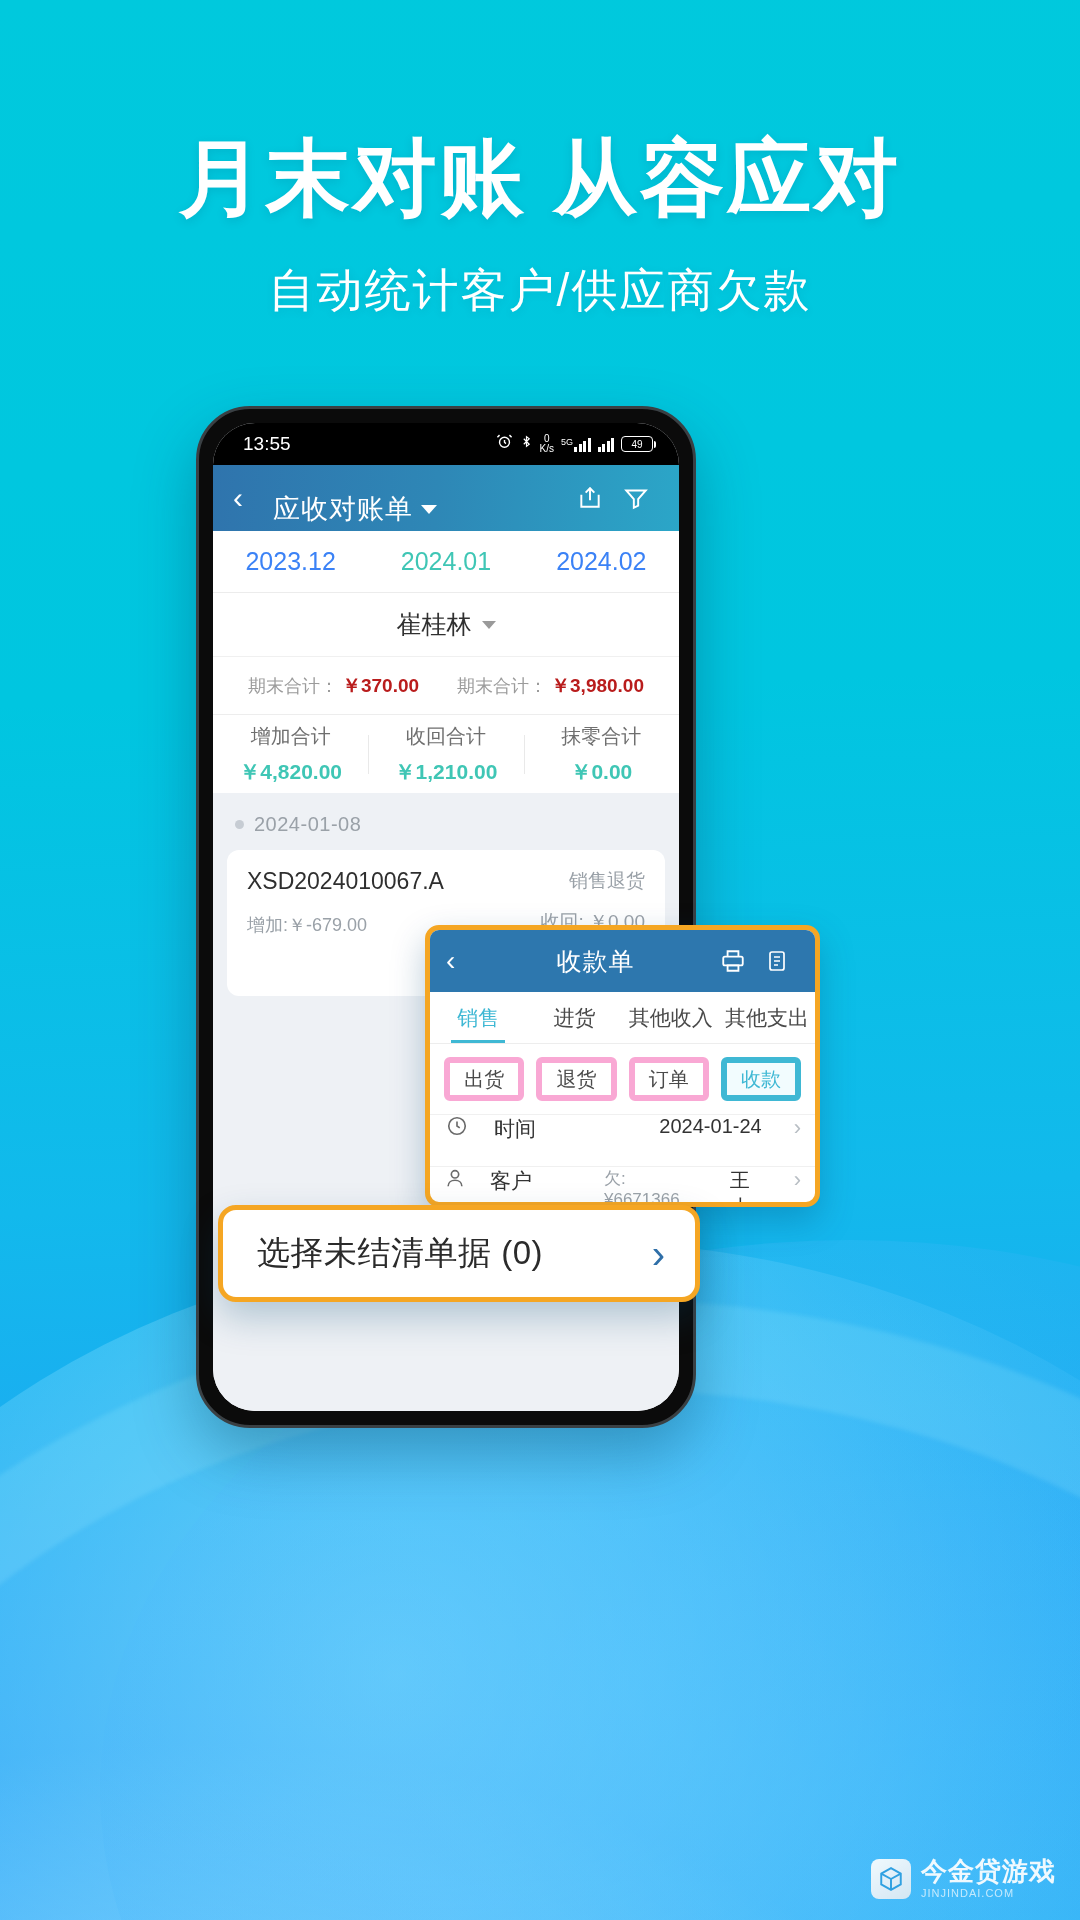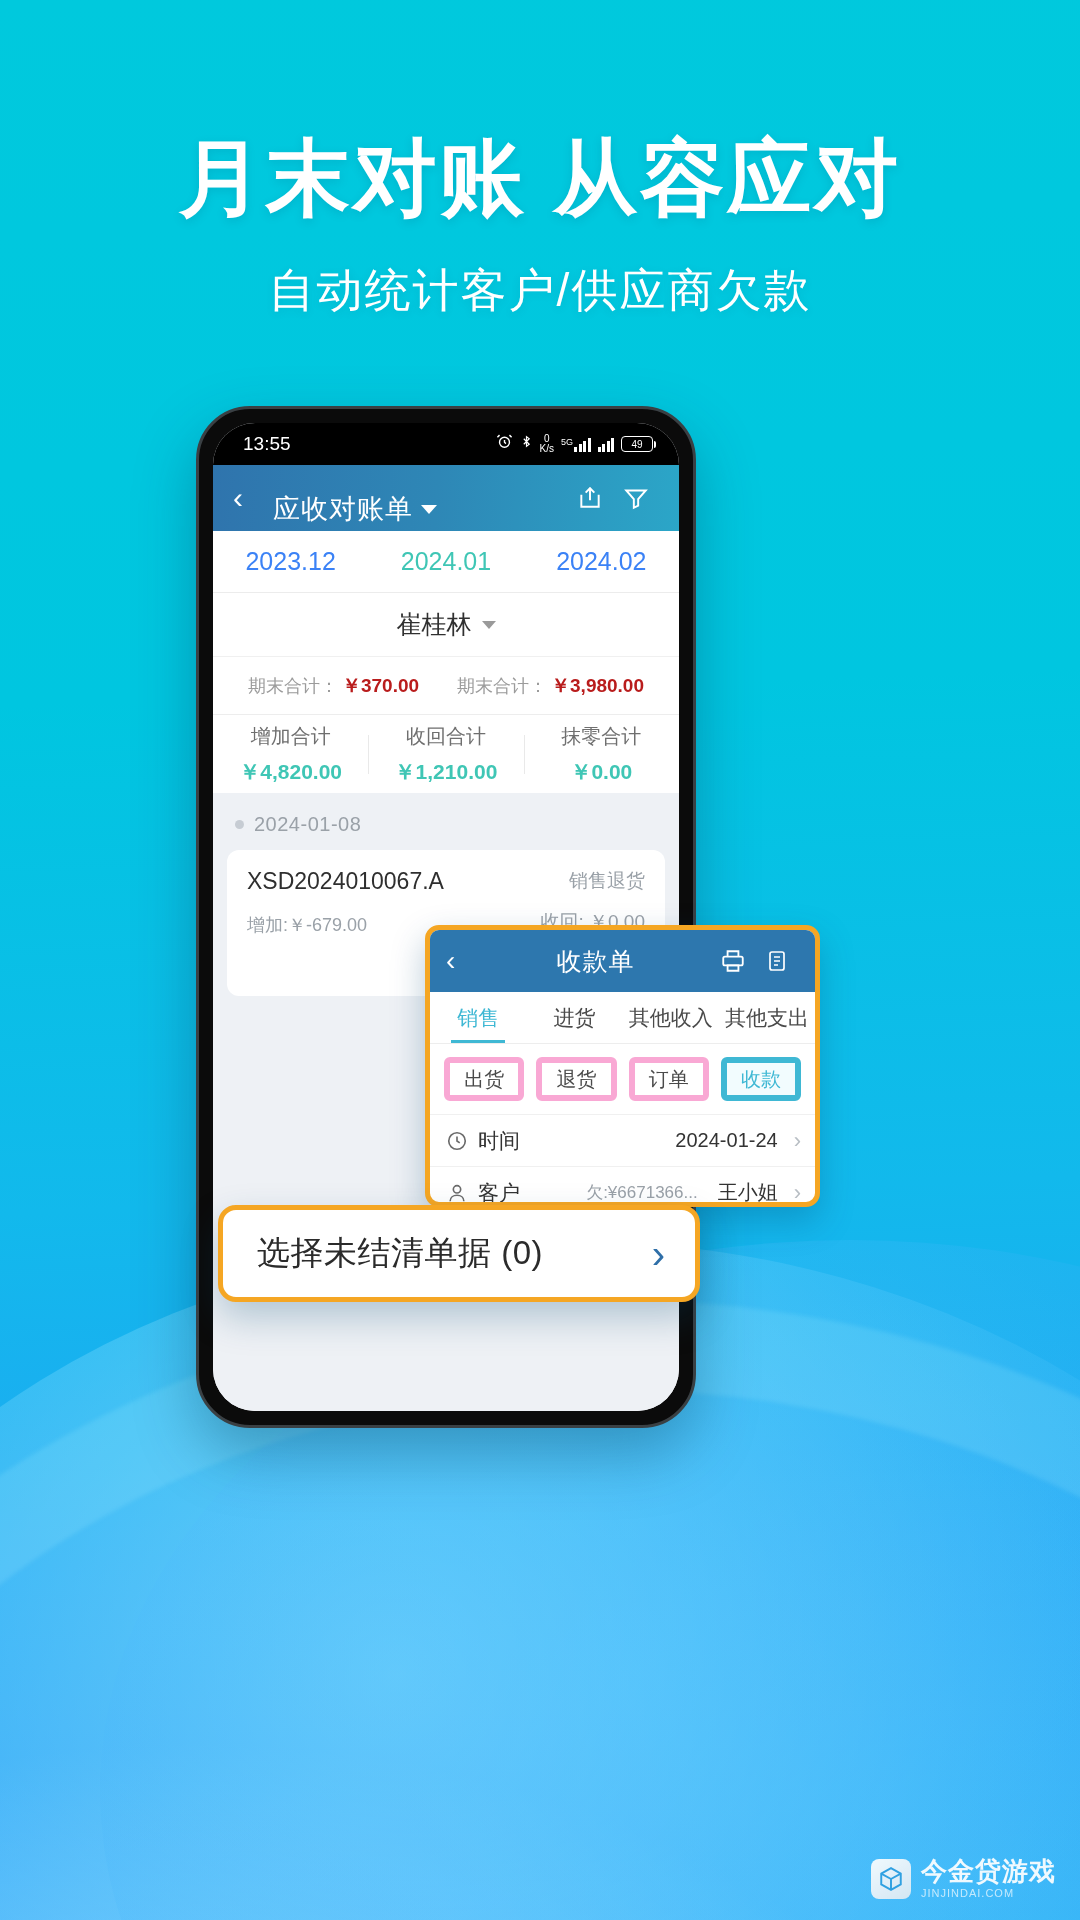--- a/index.html
+++ b/index.html
@@ -164,21 +164,21 @@
   .r-tab.active::after { content:""; position:absolute; bottom:0; left:22%; right:22%; height:3px; background:#3fb8d4; }
 
   #receipt-chips { display:flex; gap: 12px; padding: 13px 14px; }
   .chip {
     flex:1; height: 44px; border: 6px solid #f9a8d4; border-radius: 6px;
     display:flex; align-items:center; justify-content:center; font-size: 20px; color:#4a4a4a; background:#fff;
   }
   .chip.active { border-color:#3fb8d4; color:#3fb8d4; background:#f2fcfe; }
 
   .r-row {
-    height: 52px; display:flex; align-items:center; gap: 8px;
+    height: 52px; display:flex; align-items:flex-start; gap: 24px;
     padding: 0 14px; border-top: 1px solid #f0f0f0; font-size: 21px; color:#333;
   }
   .r-row .r-label { min-width: 66px; }
   .r-row .r-spacer { flex: 1; }
   .r-sub { font-size: 17px; color: #9aa1a8; }
   .r-val { font-size: 20px; color: #333; margin-left: 12px; }
   .chev-right { color:#b8bec4; font-size: 22px; font-weight: 300; margin-left: 8px; }
   .r-icon { width: 26px; display:flex; justify-content:center; }
 
   

